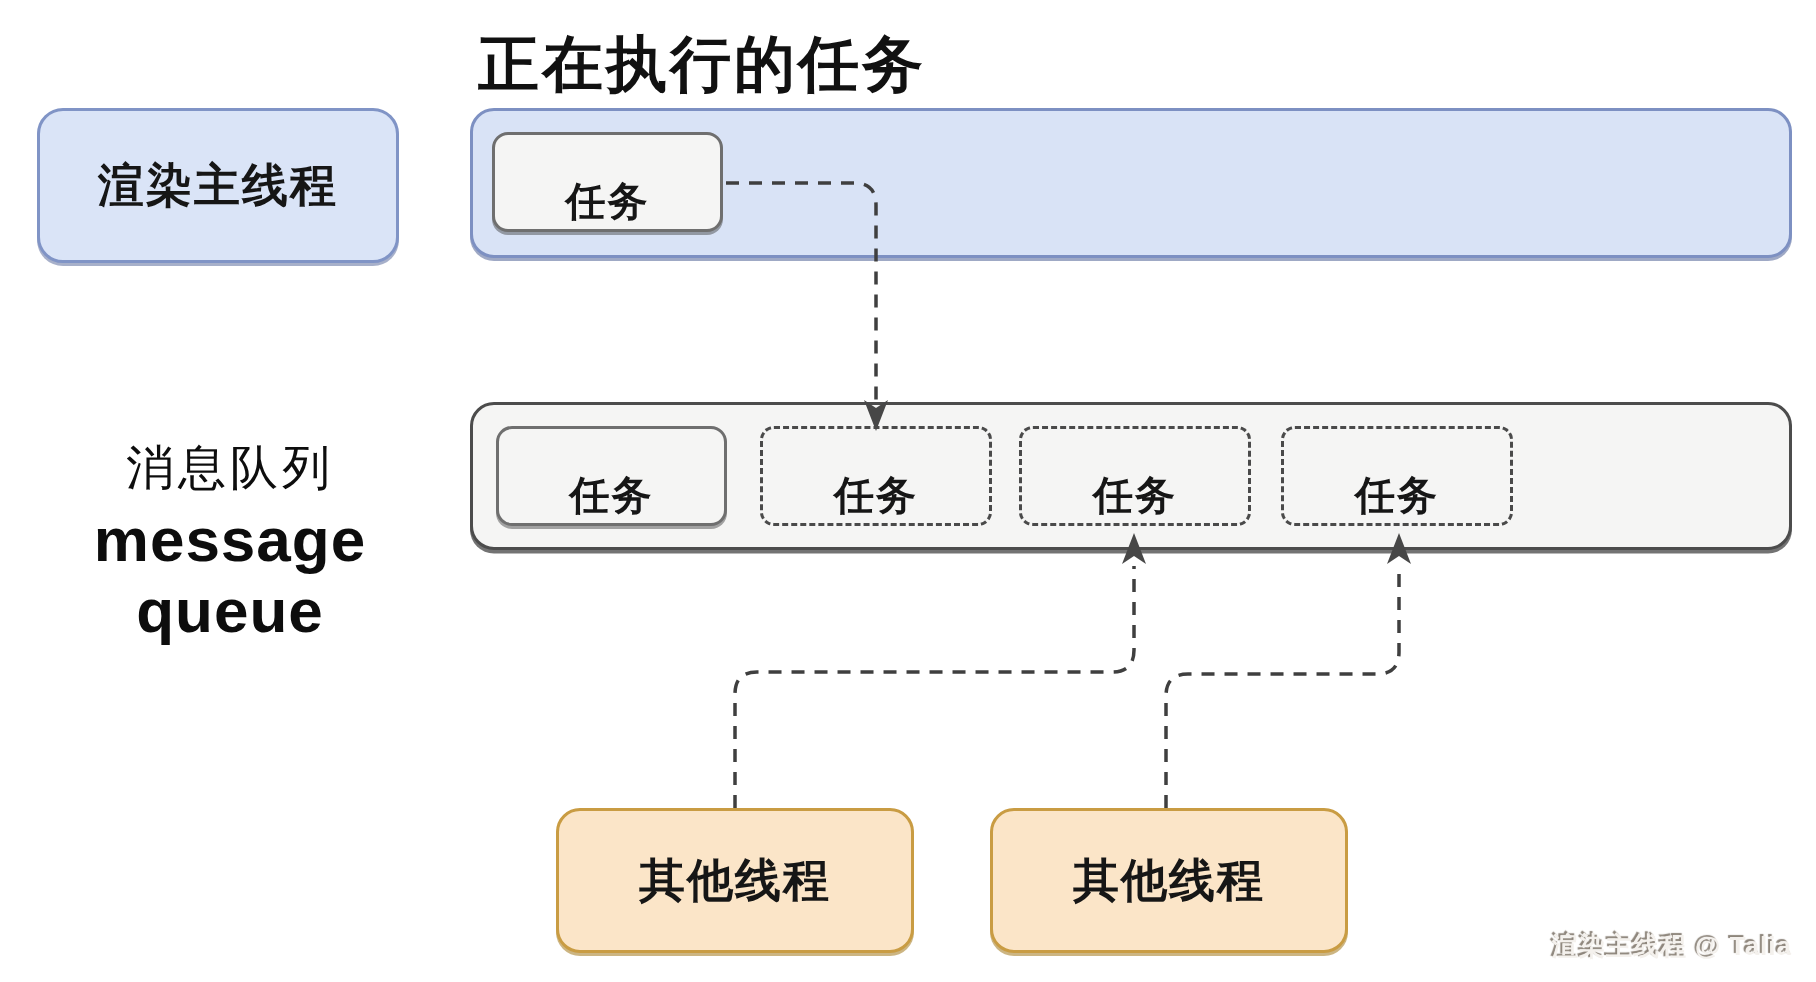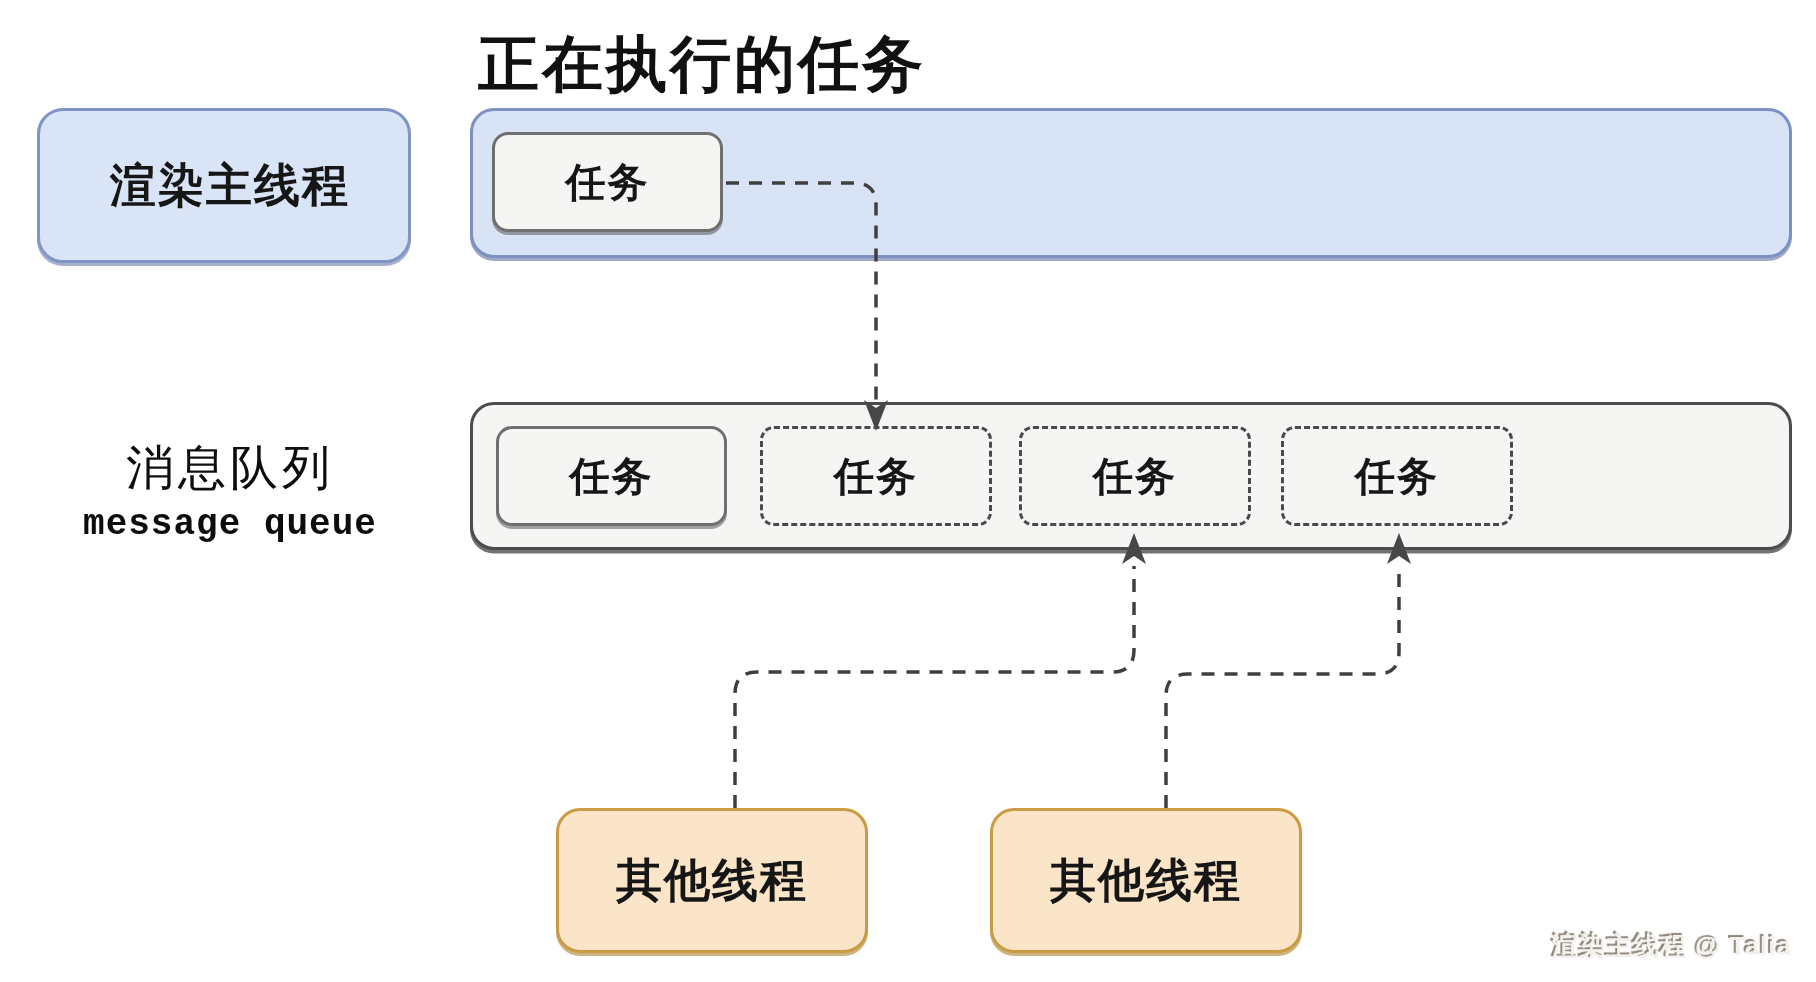--- a/index.html
+++ b/index.html
@@ -12,32 +12,32 @@
 
   .diagram-title{
     left:478px;top:24px;font-size:61px;font-weight:600;letter-spacing:3px;color:#111;
   }
 
   
   .label-box{
     left:37px;top:108px;width:356px;height:149px;
     background:#dae4f7;border:3px solid #8094c6;border-radius:26px;
     box-shadow:0 3px 0 rgba(95,111,158,.55);
-    font-size:46px;font-weight:600;letter-spacing:2px;padding-left:12px;
+    font-size:46px;font-weight:600;letter-spacing:2px;
   }
   .blue-track{
     left:470px;top:108px;width:1322px;height:150px;
     background:#d9e3f6;border:3px solid #7d90c2;border-radius:24px;
     box-shadow:0 3px 0 rgba(95,111,158,.6);
     box-sizing:border-box;
   }
   .task-box{
     background:#f5f5f4;border:3.5px solid #6f6f6f;border-radius:16px;
     box-shadow:0 3px 0 rgba(60,60,60,.45);
-    font-size:40px;font-weight:600;letter-spacing:2px;box-sizing:border-box;
+    font-size:40px;font-weight:600;letter-spacing:2px;box-sizing:border-box;align-items:flex-end;
   }
   .task-exec{left:492px;top:132px;width:231px;height:100px;}
 
   
   .queue-track{
     left:470px;top:402px;width:1322px;height:148px;
     background:#f5f5f4;border:3px solid #4c4c4c;border-radius:24px;
     box-shadow:0 3.5px 0 rgba(40,40,40,.65);
     box-sizing:border-box;
   }
@@ -49,27 +49,27 @@
   .task-q1{left:760px;top:426px;width:232px;height:100px;}
   .task-q2{left:1019px;top:426px;width:232px;height:100px;}
   .task-q3{left:1281px;top:426px;width:232px;height:100px;}
 
   .queue-label-zh{
     left:0;top:436px;width:460px;text-align:center;
     font-size:48px;font-weight:400;letter-spacing:4px;color:#0d0d0d;
   }
   .queue-label-en{
     left:0;top:504px;width:460px;text-align:center;
-    font-family:Liberation Mono, monospace;
-    font-size:36px;font-weight:600;letter-spacing:1px;color:#0d0d0d;
+    font-family:Liberation Sans, sans-serif;
+    font-size:62px;font-weight:600;letter-spacing:1px;color:#0d0d0d;
   }
 
   
   .thread-box{
-    width:312px;height:145px;top:808px;
+    width:358px;height:145px;top:808px;
     background:#fbe5c8;border:3.5px solid #c99c43;border-radius:24px;
     box-shadow:0 3px 0 rgba(170,131,47,.6);
     font-size:46px;font-weight:600;letter-spacing:2px;box-sizing:border-box;
   }
   .thread-1{left:556px;}
   .thread-2{left:990px;}
 
   .watermark{
     right:24px;bottom:18px;font-size:26px;font-weight:600;letter-spacing:1px;
     color:#f4f1ed;text-shadow:-2px -2px 1px #8d857b,1px 1px 0 #ffffff;

